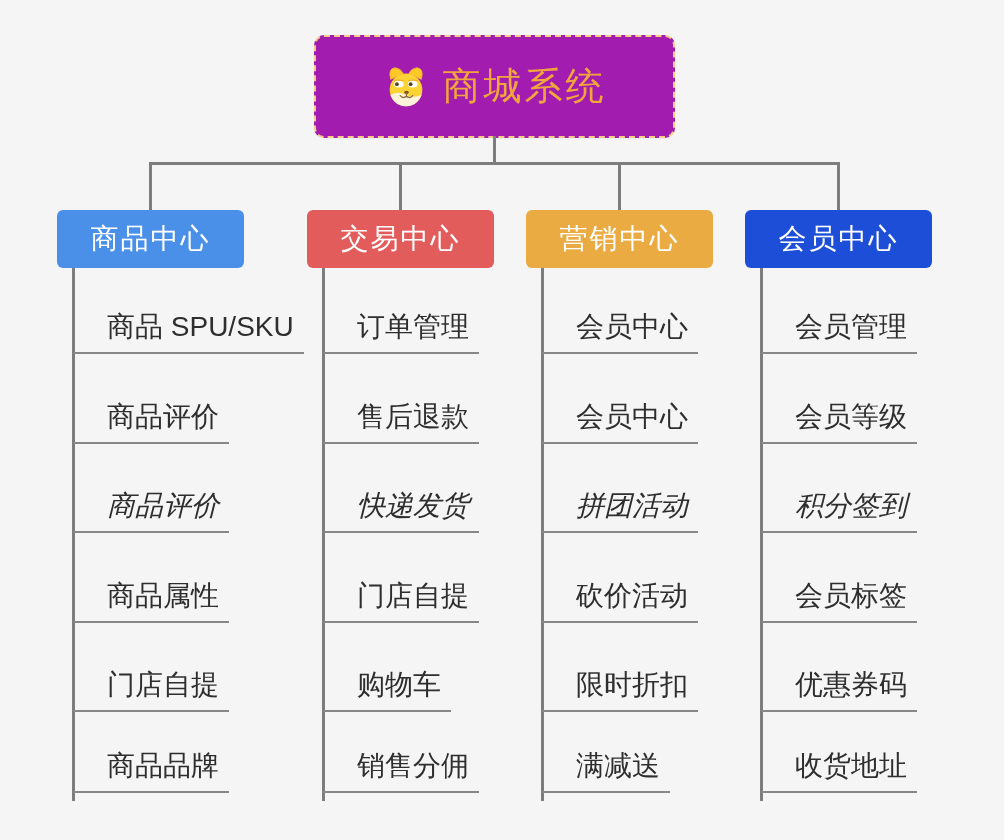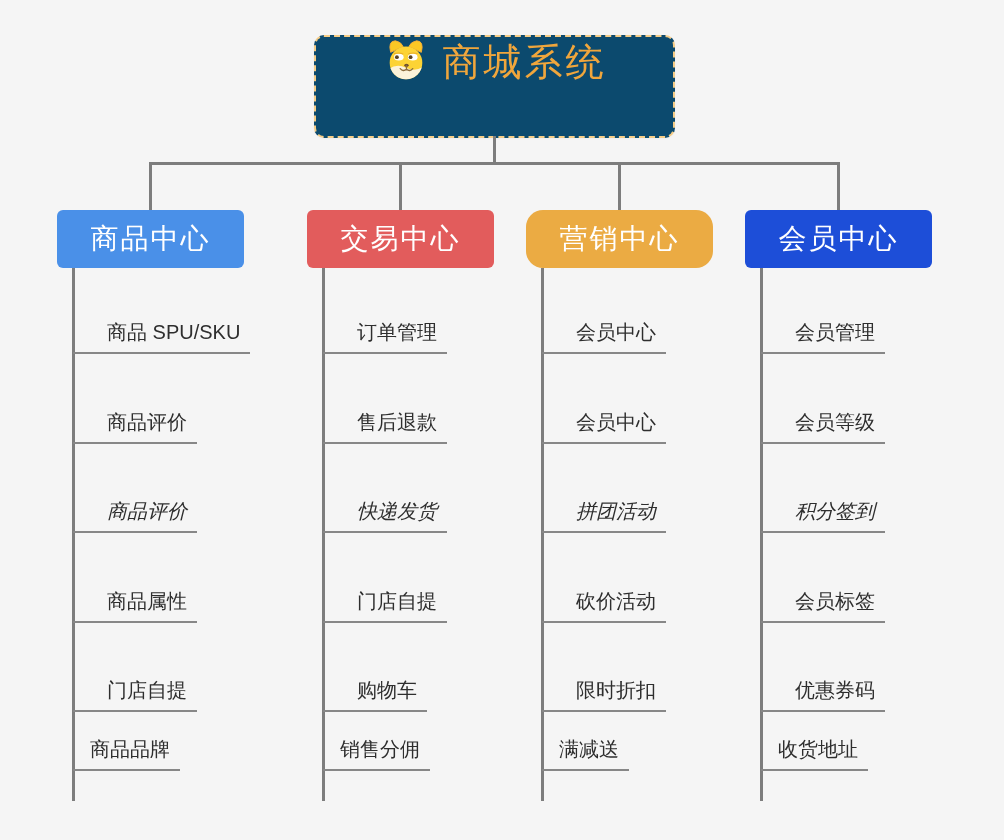--- a/index.html
+++ b/index.html
@@ -7,22 +7,22 @@
     --root-accent:#f0a63c; --root-border:#f6cd87; --item-text:#2e2e2e;
   }
   *{box-sizing:border-box;}
   html,body{margin:0;padding:0;}
   body{font-family:"Liberation Sans","DejaVu Sans",sans-serif;}
   .canvas{position:relative;width:1004px;height:840px;background:var(--bg);overflow:hidden;}
 
   
   .root-node{
     position:absolute;left:314px;top:35px;width:361px;height:103px;
-    background:#0c4a6e;border:2px dashed var(--root-border);border-radius:10px;
-    display:flex;align-items:flex-start;justify-content:center;gap:14px;
+    background:#a21caf;border:2px dashed var(--root-border);border-radius:10px;
+    display:flex;align-items:center;justify-content:center;gap:14px;
     box-shadow:0 1px 2px rgba(0,0,0,0.03);
   }
   .root-label{font-size:38px;color:var(--root-accent);letter-spacing:3px;font-weight:400;}
 
   
   .line{position:absolute;background:var(--connector);}
   .v{width:3px;} .h{height:3px;}
 
   
   .branch-box{
@@ -36,23 +36,23 @@
   .spine{top:268px;height:533px;}
   .sp0{left:72px;} .sp1{left:322px;} .sp2{left:541px;} .sp3{left:760px;}
 
   
   .col{position:absolute;top:0;width:0;}
   .c0{left:73px;} .c1{left:323px;} .c2{left:542px;} .c3{left:761px;}
   .item{
     position:absolute;left:0;height:40px;white-space:nowrap;
     border-bottom:2px solid var(--underline);
     padding:0 10px 6px 34px;display:flex;align-items:flex-end;
-    font-size:20px;color:var(--item-text);
+    font-size:28px;color:var(--item-text);
   }
-  .r0{top:314px;} .r1{top:404px;} .r2{top:493px;font-style:italic;} .r3{top:583px;} .r4{top:672px;} .r5{top:731px;padding-left:17px;}
+  .r0{top:314px;} .r1{top:404px;} .r2{top:493px;font-style:italic;} .r3{top:583px;} .r4{top:672px;} .r5{top:753px;}
 </style>
 </head>
 <body>
 
 <div class="canvas">
 
   <div class="root-node">
     <span style="display:flex;">
       <svg width="46" height="46" viewBox="0 0 48 48">
         <defs>
@@ -83,21 +83,21 @@
   <div class="line v" style="left:399px;top:162px;height:48px;"></div>
   <div class="line v" style="left:618px;top:162px;height:48px;"></div>
   <div class="line v" style="left:837px;top:162px;height:48px;"></div>
 
   <div class="branch-box bb1" style="background: rgb(226, 92, 92);">
     <span>交易中心</span>
   </div>
   <div class="branch-box bb0" style="background: rgb(74, 144, 232);">
     <span>商品中心</span>
   </div>
-  <div class="branch-box bb2" style="background: rgb(235, 171, 67); border-radius: 17px;">
+  <div class="branch-box bb2" style="background: rgb(235, 171, 67);">
     <span>营销中心</span>
   </div>
   <div class="branch-box bb3" style="background: #1d4ed8;">
     <span>会员中心</span>
   </div>
 
   <div class="line v spine sp0"></div>
   <div class="line v spine sp1"></div>
   <div class="line v spine sp2"></div>
   <div class="line v spine sp3"></div>

